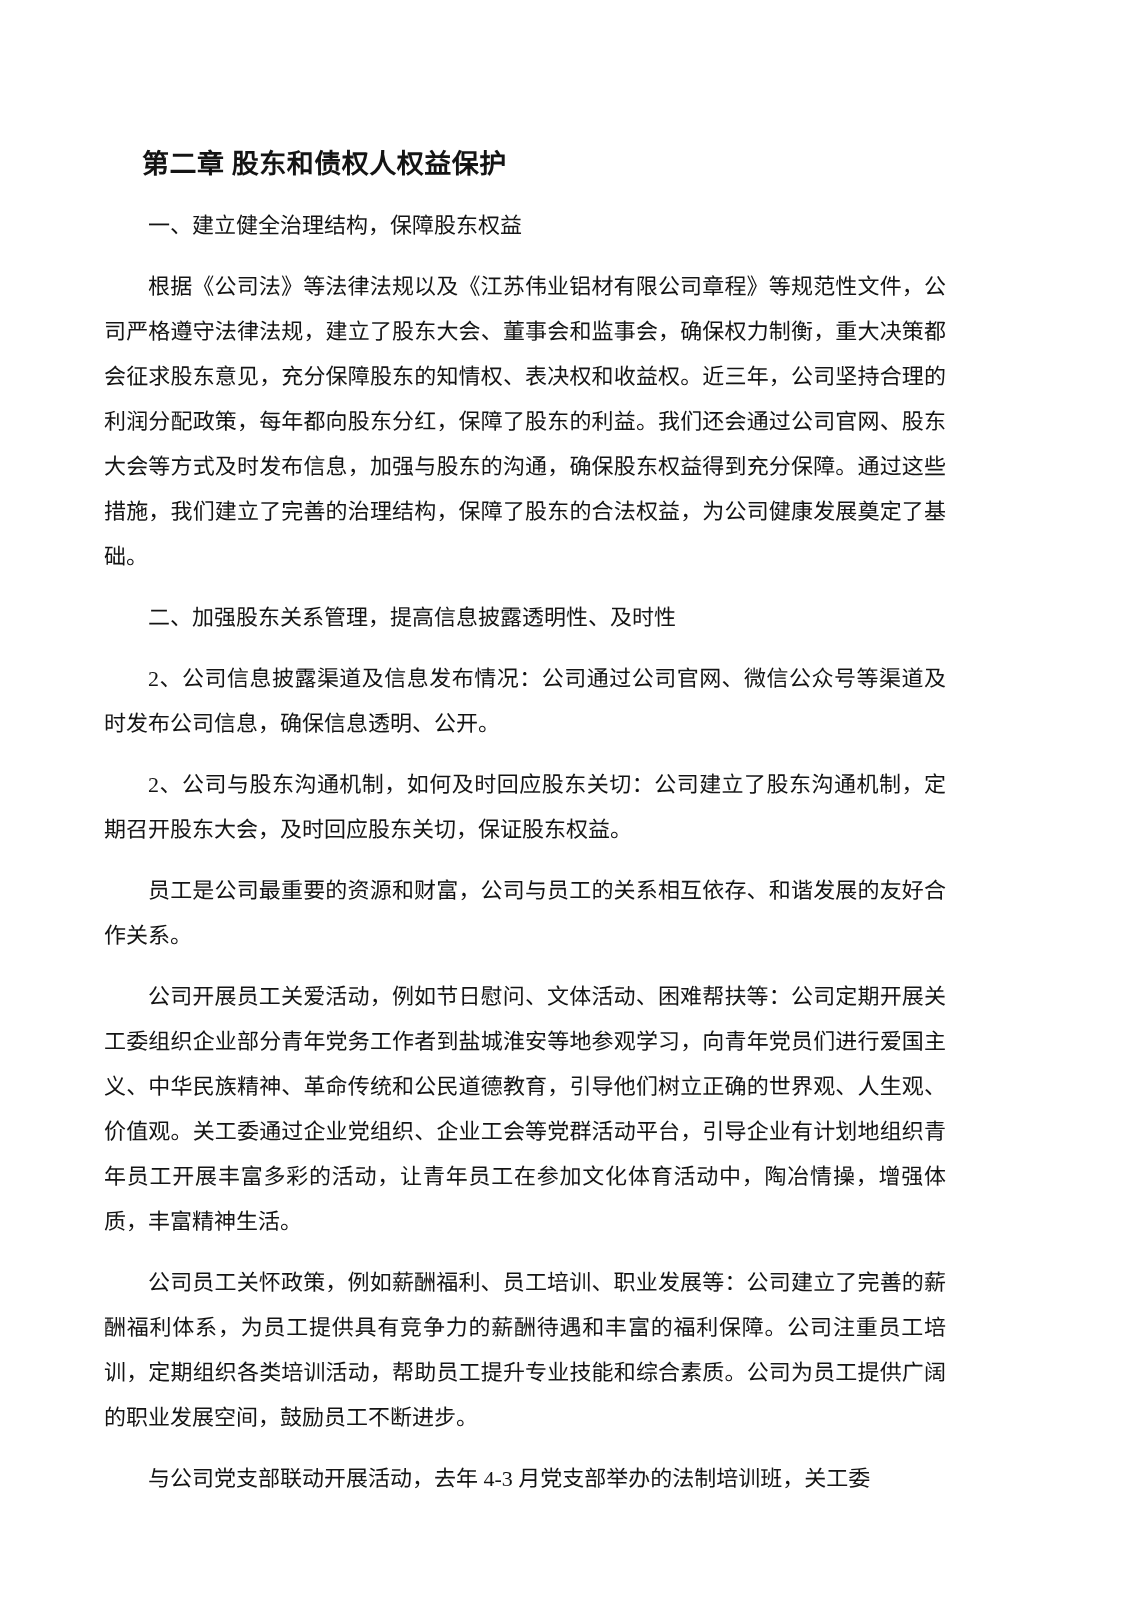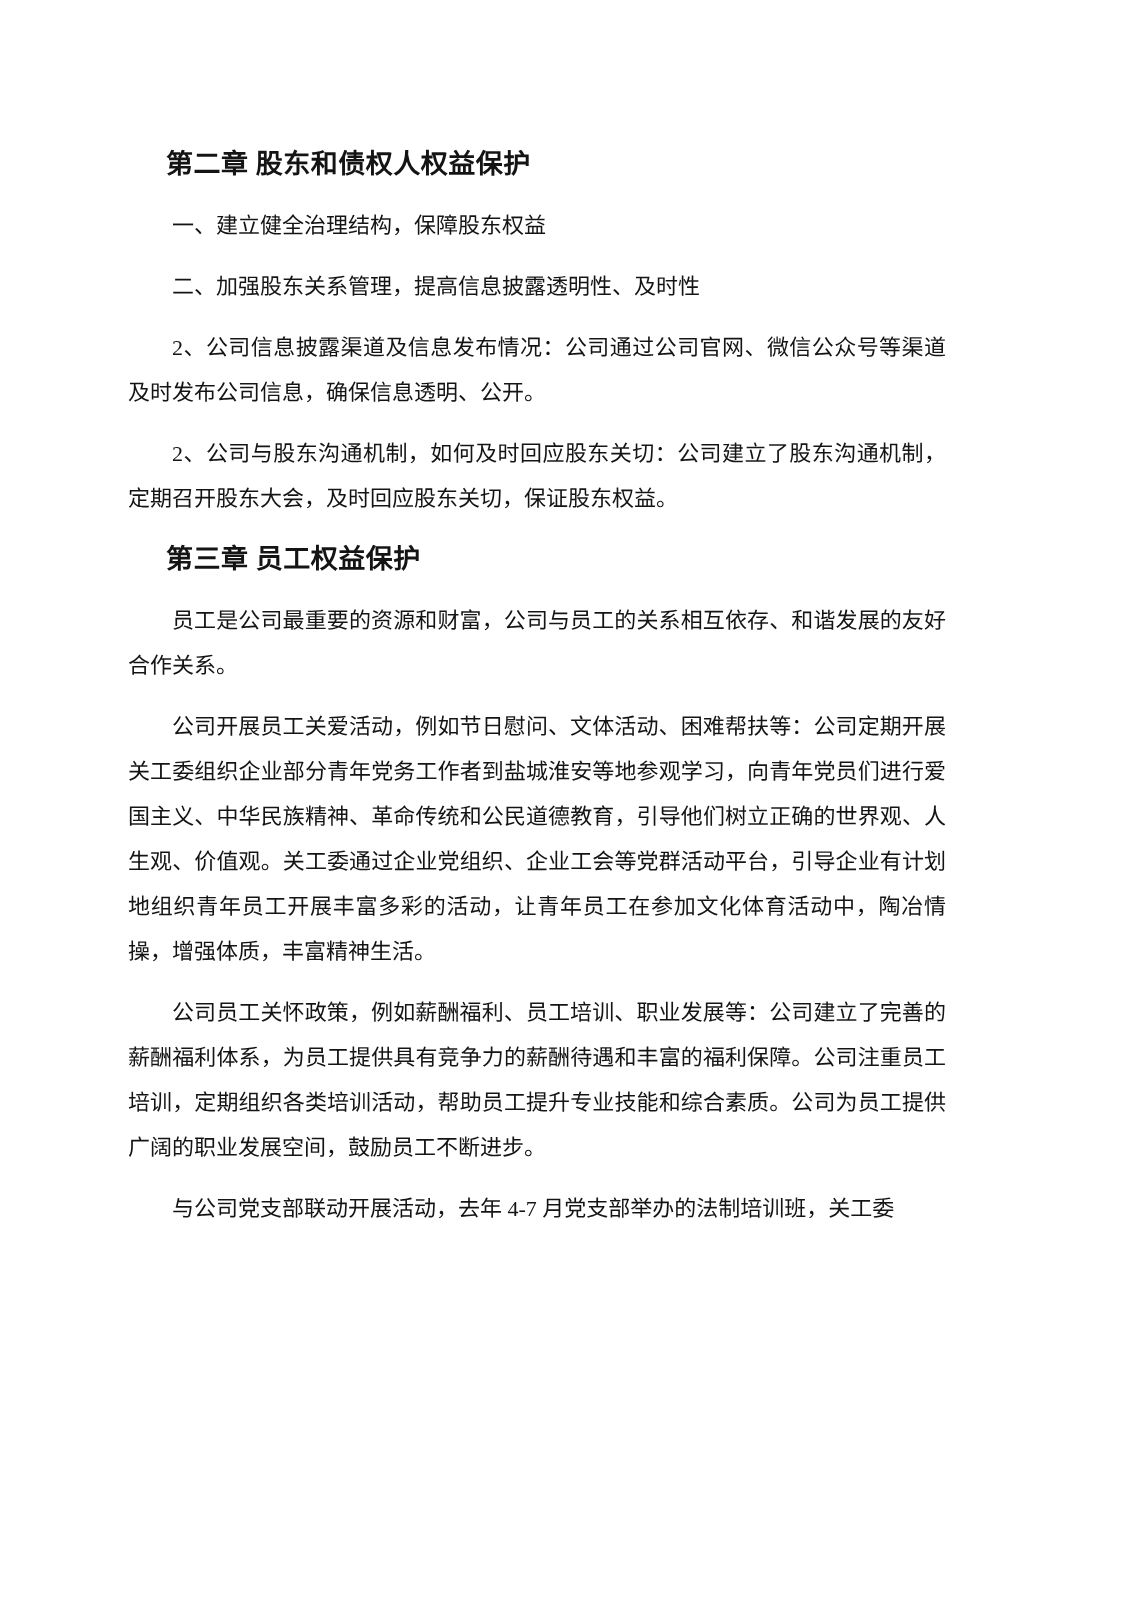--- a/index.html
+++ b/index.html
@@ -6,21 +6,21 @@
     margin: 0;
     padding: 0;
     background: #ffffff;
   }
   .page {
     position: relative;
     width: 1131px;
     height: 1600px;
     background: #ffffff;
     box-sizing: border-box;
-    padding: 138px 169px 0 112px;
+    padding: 138px 169px 0 88px;
     overflow: hidden;
     font-family: "Liberation Serif", "DejaVu Serif", serif;
     color: #141414;
   }
   .chapter-heading {
     font-size: 27px;
     line-height: 45px;
     font-weight: bold;
     text-indent: 2em;
     margin: 4px 0 12px 0;
@@ -35,21 +35,21 @@
     text-indent: 2em;
     word-break: break-all;
   }
 </style>
 </head>
 <body>
 
 <div class="page">
   <h2 class="chapter-heading">第二章 股东和债权人权益保护</h2>
   <p class="para">一、建立健全治理结构，保障股东权益</p>
+  <p class="para">根据《公司法》等法律法规以及《江苏伟业铝材有限公司章程》等规范性文件，公司严格遵守法律法规，建立了股东大会、董事会和监事会，确保权力制衡，重大决策都会征求股东意见，充分保障股东的知情权、表决权和收益权。近三年，公司坚持合理的利润分配政策，每年都向股东分红，保障了股东的利益。我们还会通过公司官网、股东大会等方式及时发布信息，加强与股东的沟通，确保股东权益得到充分保障。通过这些措施，我们建立了完善的治理结构，保障了股东的合法权益，为公司健康发展奠定了基础。</p>
   <p class="para">二、加强股东关系管理，提高信息披露透明性、及时性</p>
   <p class="para">2、公司信息披露渠道及信息发布情况：公司通过公司官网、微信公众号等渠道及时发布公司信息，确保信息透明、公开。</p>
   <p class="para">2、公司与股东沟通机制，如何及时回应股东关切：公司建立了股东沟通机制，定期召开股东大会，及时回应股东关切，保证股东权益。</p>
-  <h2 class="chapter-heading">第三章 员工权益保护</h2>
   <p class="para">员工是公司最重要的资源和财富，公司与员工的关系相互依存、和谐发展的友好合作关系。</p>
   <p class="para">公司开展员工关爱活动，例如节日慰问、文体活动、困难帮扶等：公司定期开展关工委组织企业部分青年党务工作者到盐城淮安等地参观学习，向青年党员们进行爱国主义、中华民族精神、革命传统和公民道德教育，引导他们树立正确的世界观、人生观、价值观。关工委通过企业党组织、企业工会等党群活动平台，引导企业有计划地组织青年员工开展丰富多彩的活动，让青年员工在参加文化体育活动中，陶冶情操，增强体质，丰富精神生活。</p>
   <p class="para">公司员工关怀政策，例如薪酬福利、员工培训、职业发展等：公司建立了完善的薪酬福利体系，为员工提供具有竞争力的薪酬待遇和丰富的福利保障。公司注重员工培训，定期组织各类培训活动，帮助员工提升专业技能和综合素质。公司为员工提供广阔的职业发展空间，鼓励员工不断进步。</p>
-  <p class="para">与公司党支部联动开展活动，去年 4-7 月党支部举办的法制培训班，关工委</p>
+  <p class="para">与公司党支部联动开展活动，去年 4-3 月党支部举办的法制培训班，关工委</p>
 </div>
 
 </body></html>

